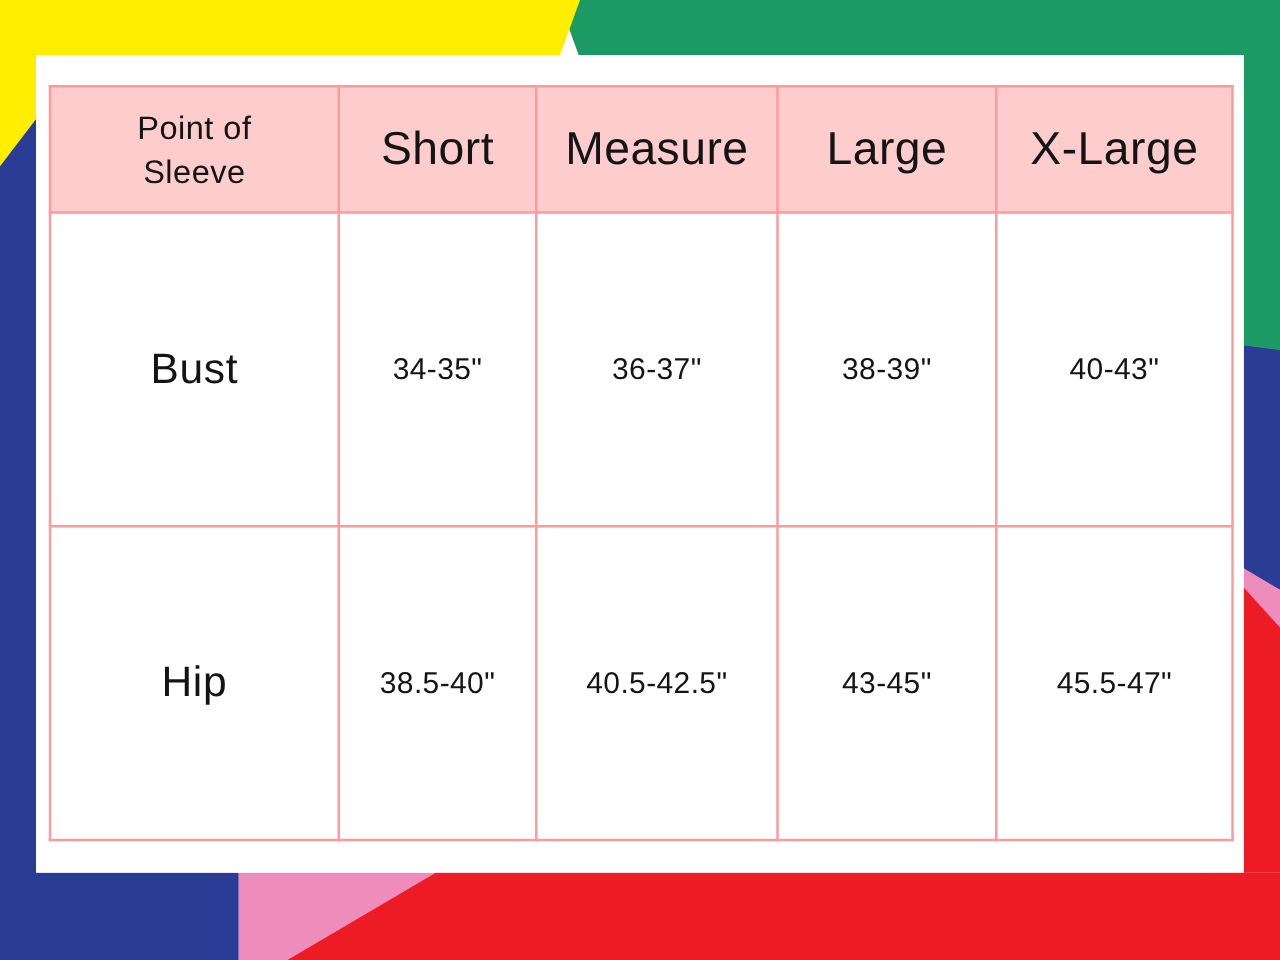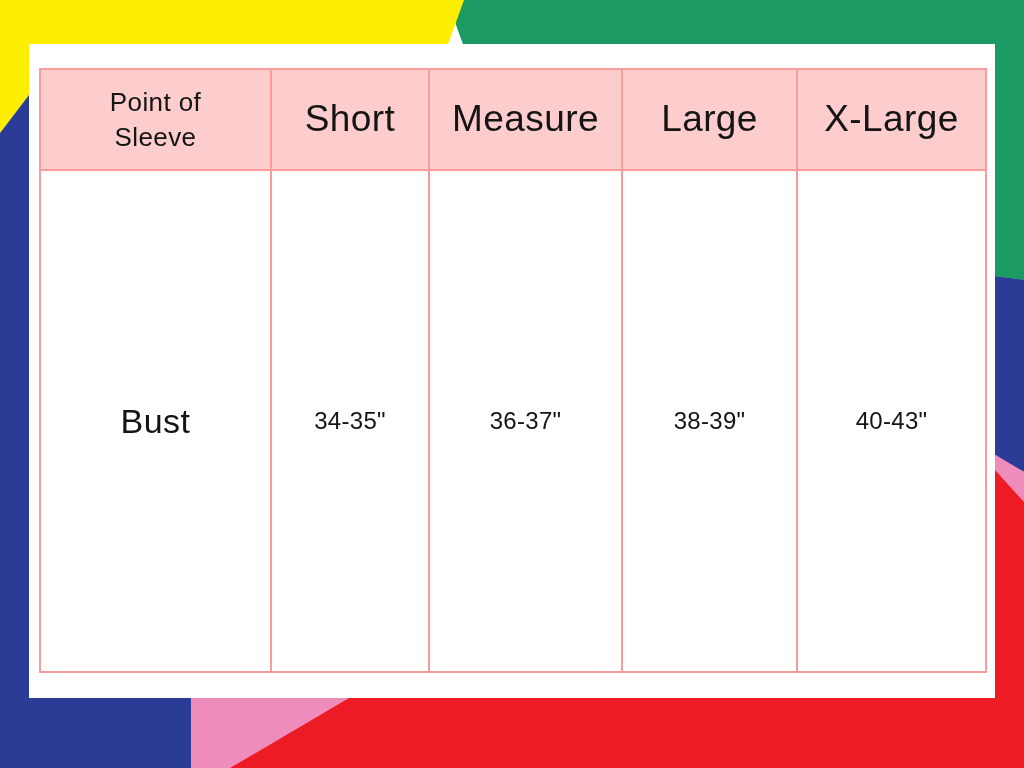--- a/index.html
+++ b/index.html
@@ -161,19 +161,26 @@
 
       <tr class="body-row row-bust">
         <td class="pom-label-lg">Bust</td>
         <td class="measure-val">34-35"</td>
         <td class="measure-val">36-37"</td>
         <td class="measure-val">38-39"</td>
         <td class="measure-val">40-43"</td>
       </tr>
 
 
+      <tr class="body-row row-hip">
+        <td class="pom-label-lg">Hip</td>
+        <td class="measure-val">38.5-40"</td>
+        <td class="measure-val">40.5-42.5"</td>
+        <td class="measure-val">43-45"</td>
+        <td class="measure-val">45.5-47"</td>
+      </tr>
 
 
 
     </tbody>
   </table>
 
 </div>
 
 </body></html>

